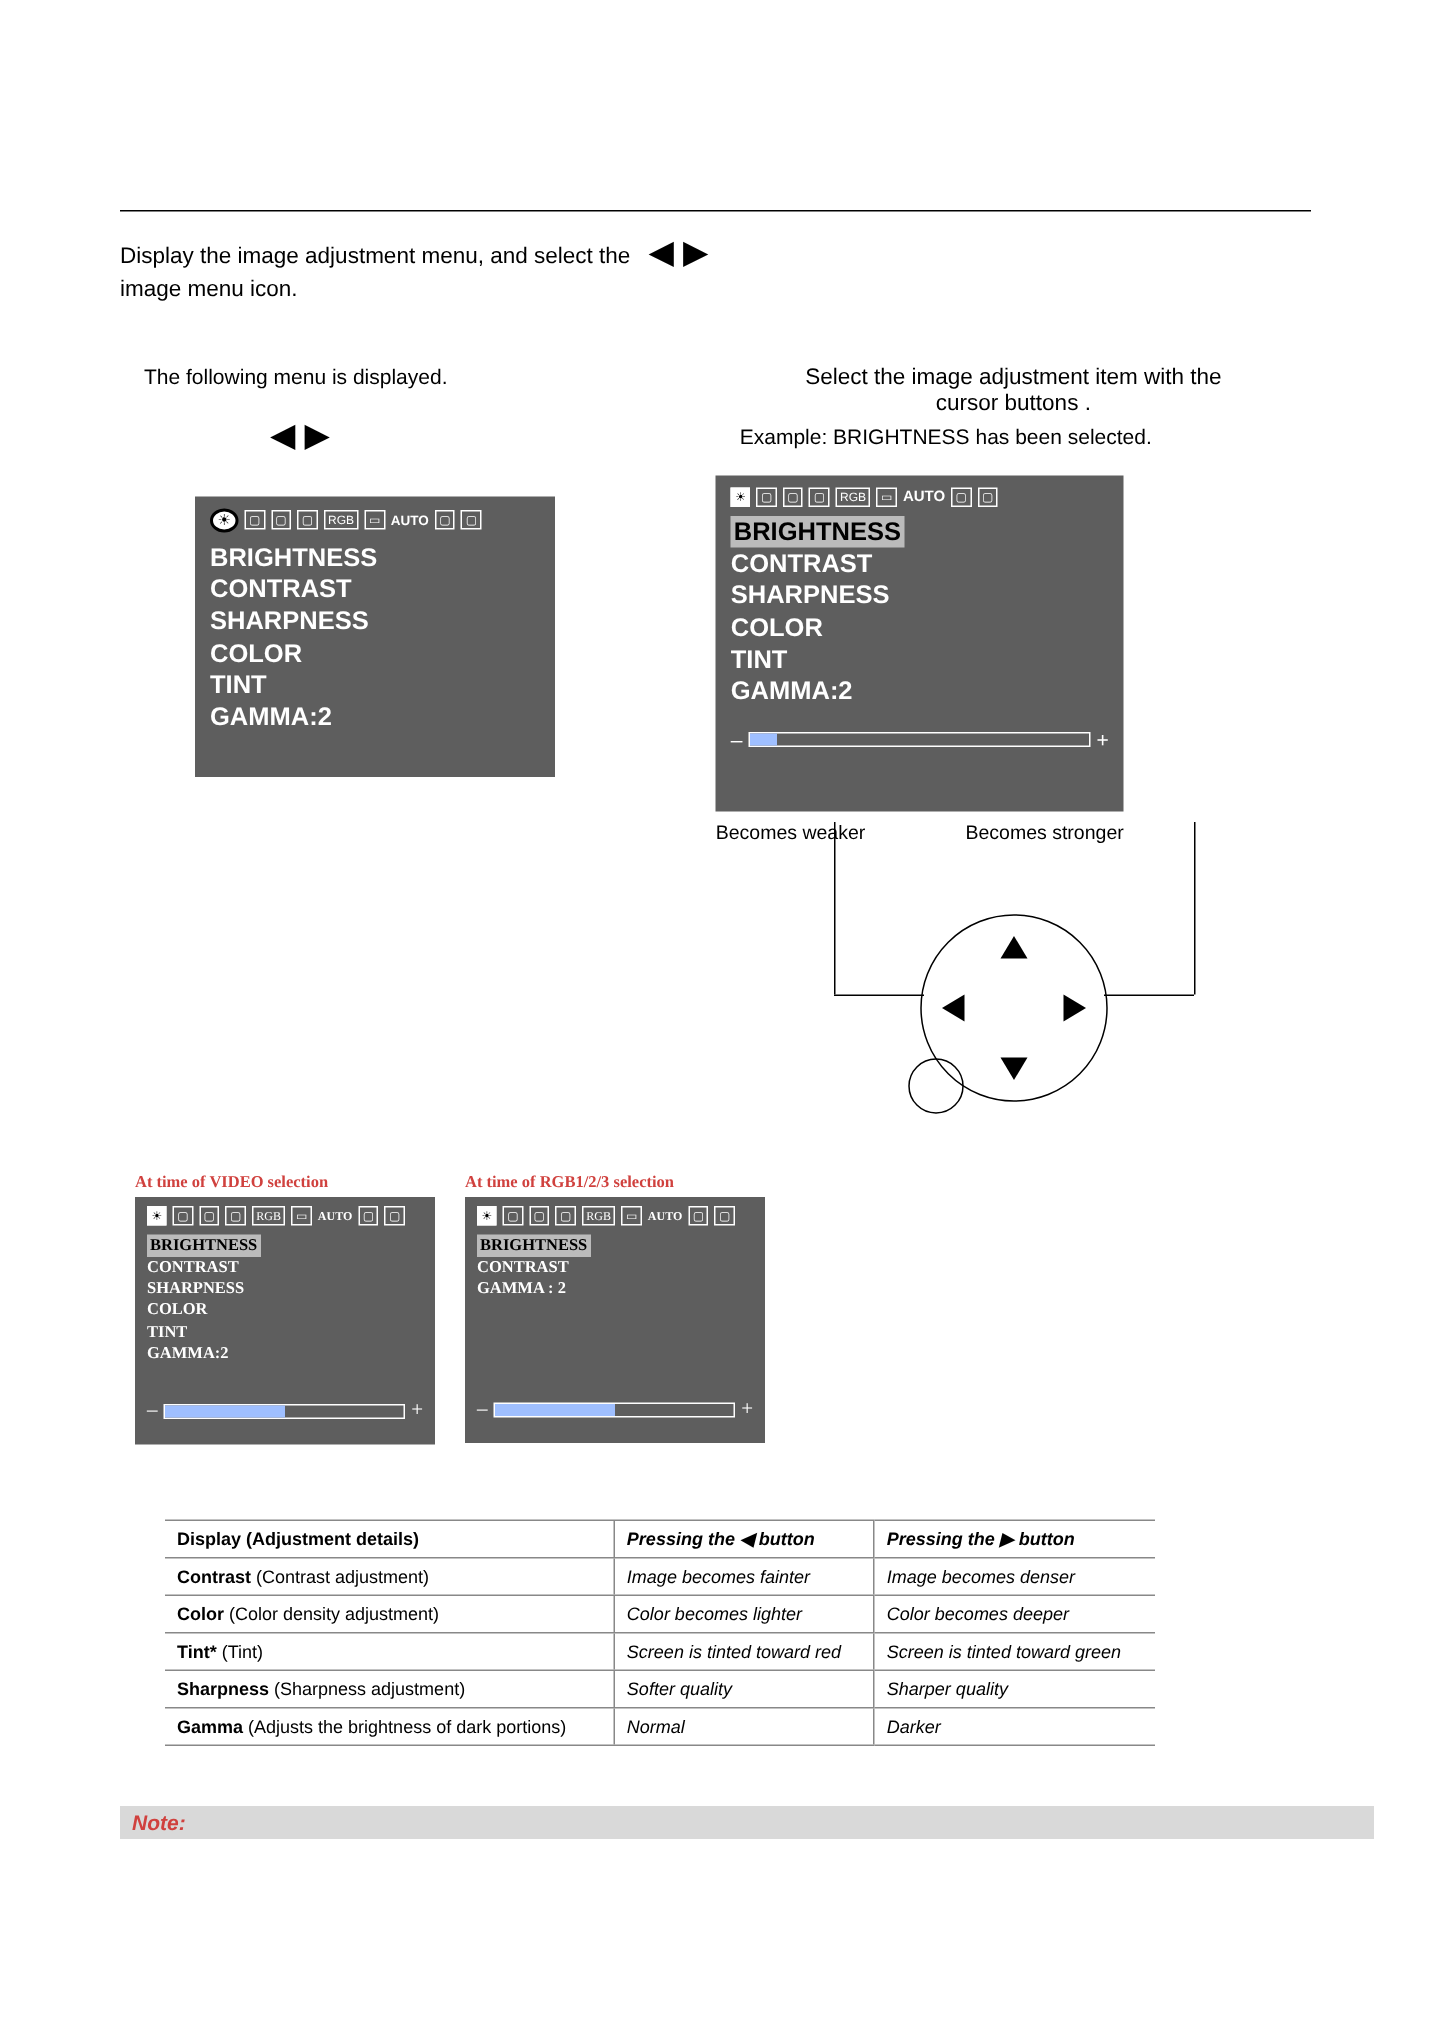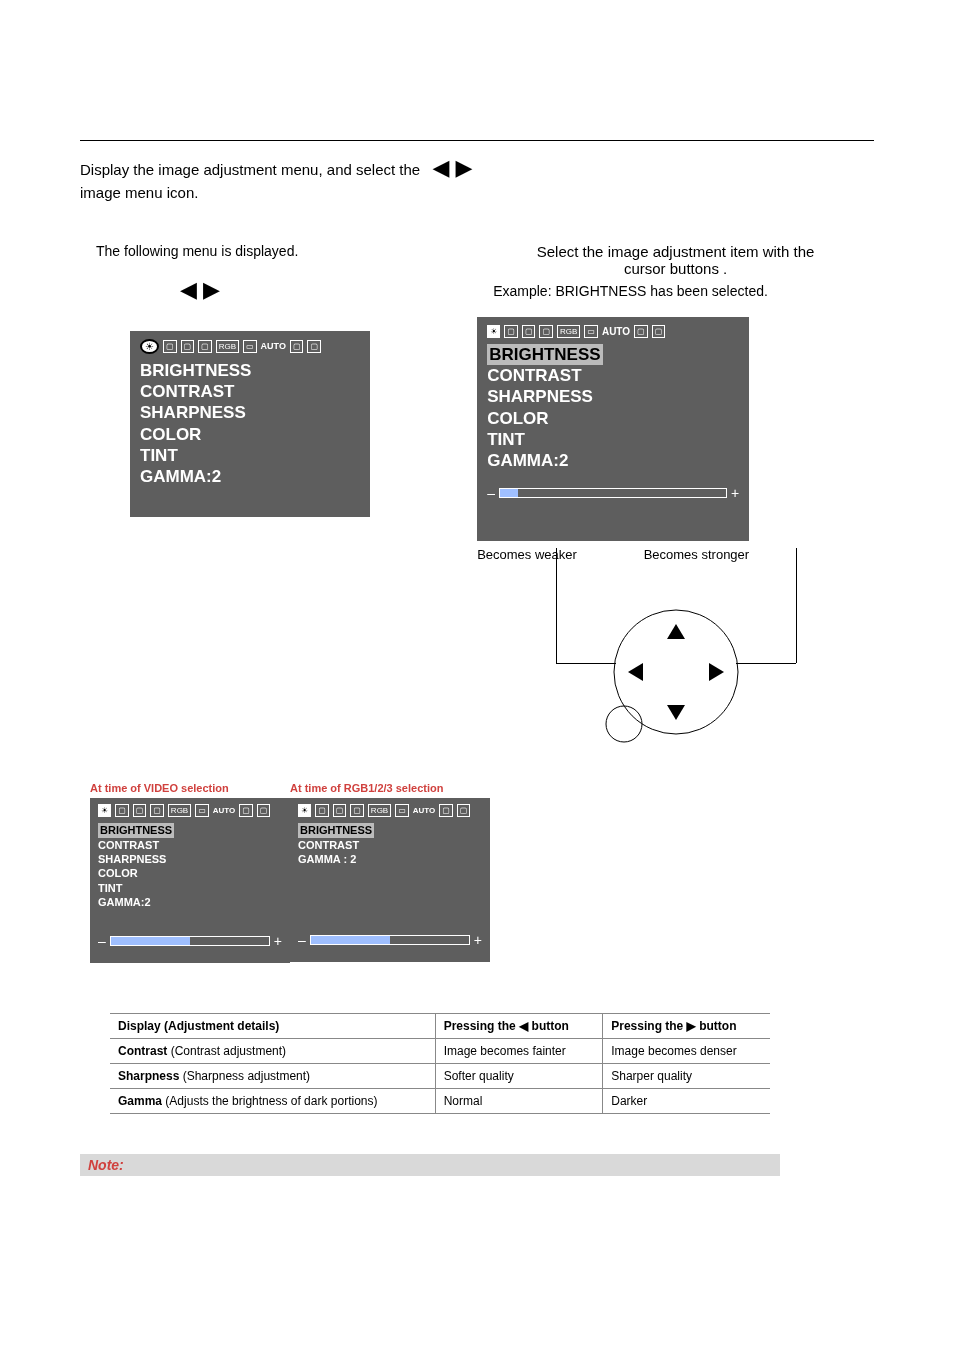--- a/index.html
+++ b/index.html
@@ -46,49 +46,49 @@
   .slider-row { display:flex; align-items:center; gap:4px; margin-top:14px; }
   .slider-minus { font-size:14px; }
   .slider-bar { height:10px; border:1px solid #fff; flex:1; position:relative; }
   .slider-fill { position:absolute; left:0; top:0; bottom:0; background:#9fbfff; }
   .becomes-row { display:flex; justify-content:space-between; font-size:13px; margin-top:6px; width:272px; }
   .nav-ctrl {
     width:160px; height:130px; margin: 30px auto 0;
     position:relative;
   }
   .step3 { margin-top: 60px; }
-  .row3 { display:flex; margin-top:24px; margin-left:10px; }
+  .row3 { display:flex; gap:20px; margin-top:24px; margin-left:10px;font-family:Liberation Serif, serif; }
   .panel-sm { width:200px; padding:6px 8px 14px 8px; background:#5e5e5e; color:#fff; }
   .panel-sm .slider-row { margin-top: 24px; }
   .col-caption { font-size:11px; font-weight:bold; color:#d0413e; margin-bottom:4px; }
   .tbl {
     border-collapse: collapse;
     width: 660px;
     margin-top: 50px;
     margin-left: 30px;
     font-size: 12px;
   }
   .tbl th, .tbl td {
     border-top: 1px solid #888;
     border-bottom: 1px solid #888;
     text-align: left;
     padding: 5px 8px;
     vertical-align: middle;
   }
   .tbl th { font-weight: bold; }
-  .tbl .vline-l { border-left: 1px solid #888; }
+  .tbl .vline-l { border-left: 1px solid #888; font-style: italic; }
   .note {
     margin-top: 40px;
     background: #d9d9d9;
     padding: 3px 8px;
     font-weight: bold;
     font-style: italic;
     color: #d0413e;
     font-size: 14px;
-    width: 700px;
+    width: 836px;
   }
   .iconbox {
     display:inline-block; border:1px solid #fff; padding:1px 2px;
     font-size:8px;
   }
   .icon-circle-on { border:2px solid #000; border-radius:50%; padding:0 3px; }
   svg { display:block; }
 </style>
 </head>
 <body>
@@ -263,20 +263,30 @@
       <th class="vline-l">Pressing the ▶ button</th>
     </tr>
   </thead>
   <tbody id="tbody">
       <tr>
         <td><b>Contrast</b> (Contrast adjustment)</td>
         <td class="vline-l">Image becomes fainter</td>
         <td class="vline-l">Image becomes denser</td>
       </tr>
       <tr>
+        <td><b>Color</b> (Color density adjustment)</td>
+        <td class="vline-l">Color becomes lighter</td>
+        <td class="vline-l">Color becomes deeper</td>
+      </tr>
+      <tr>
+        <td><b>Tint*</b> (Tint)</td>
+        <td class="vline-l">Screen is tinted toward red</td>
+        <td class="vline-l">Screen is tinted toward green</td>
+      </tr>
+      <tr>
         <td><b>Sharpness</b> (Sharpness adjustment)</td>
         <td class="vline-l">Softer quality</td>
         <td class="vline-l">Sharper quality</td>
       </tr>
       <tr>
         <td><b>Gamma</b> (Adjusts the brightness of dark portions)</td>
         <td class="vline-l">Normal</td>
         <td class="vline-l">Darker</td>
       </tr>
     </tbody>

